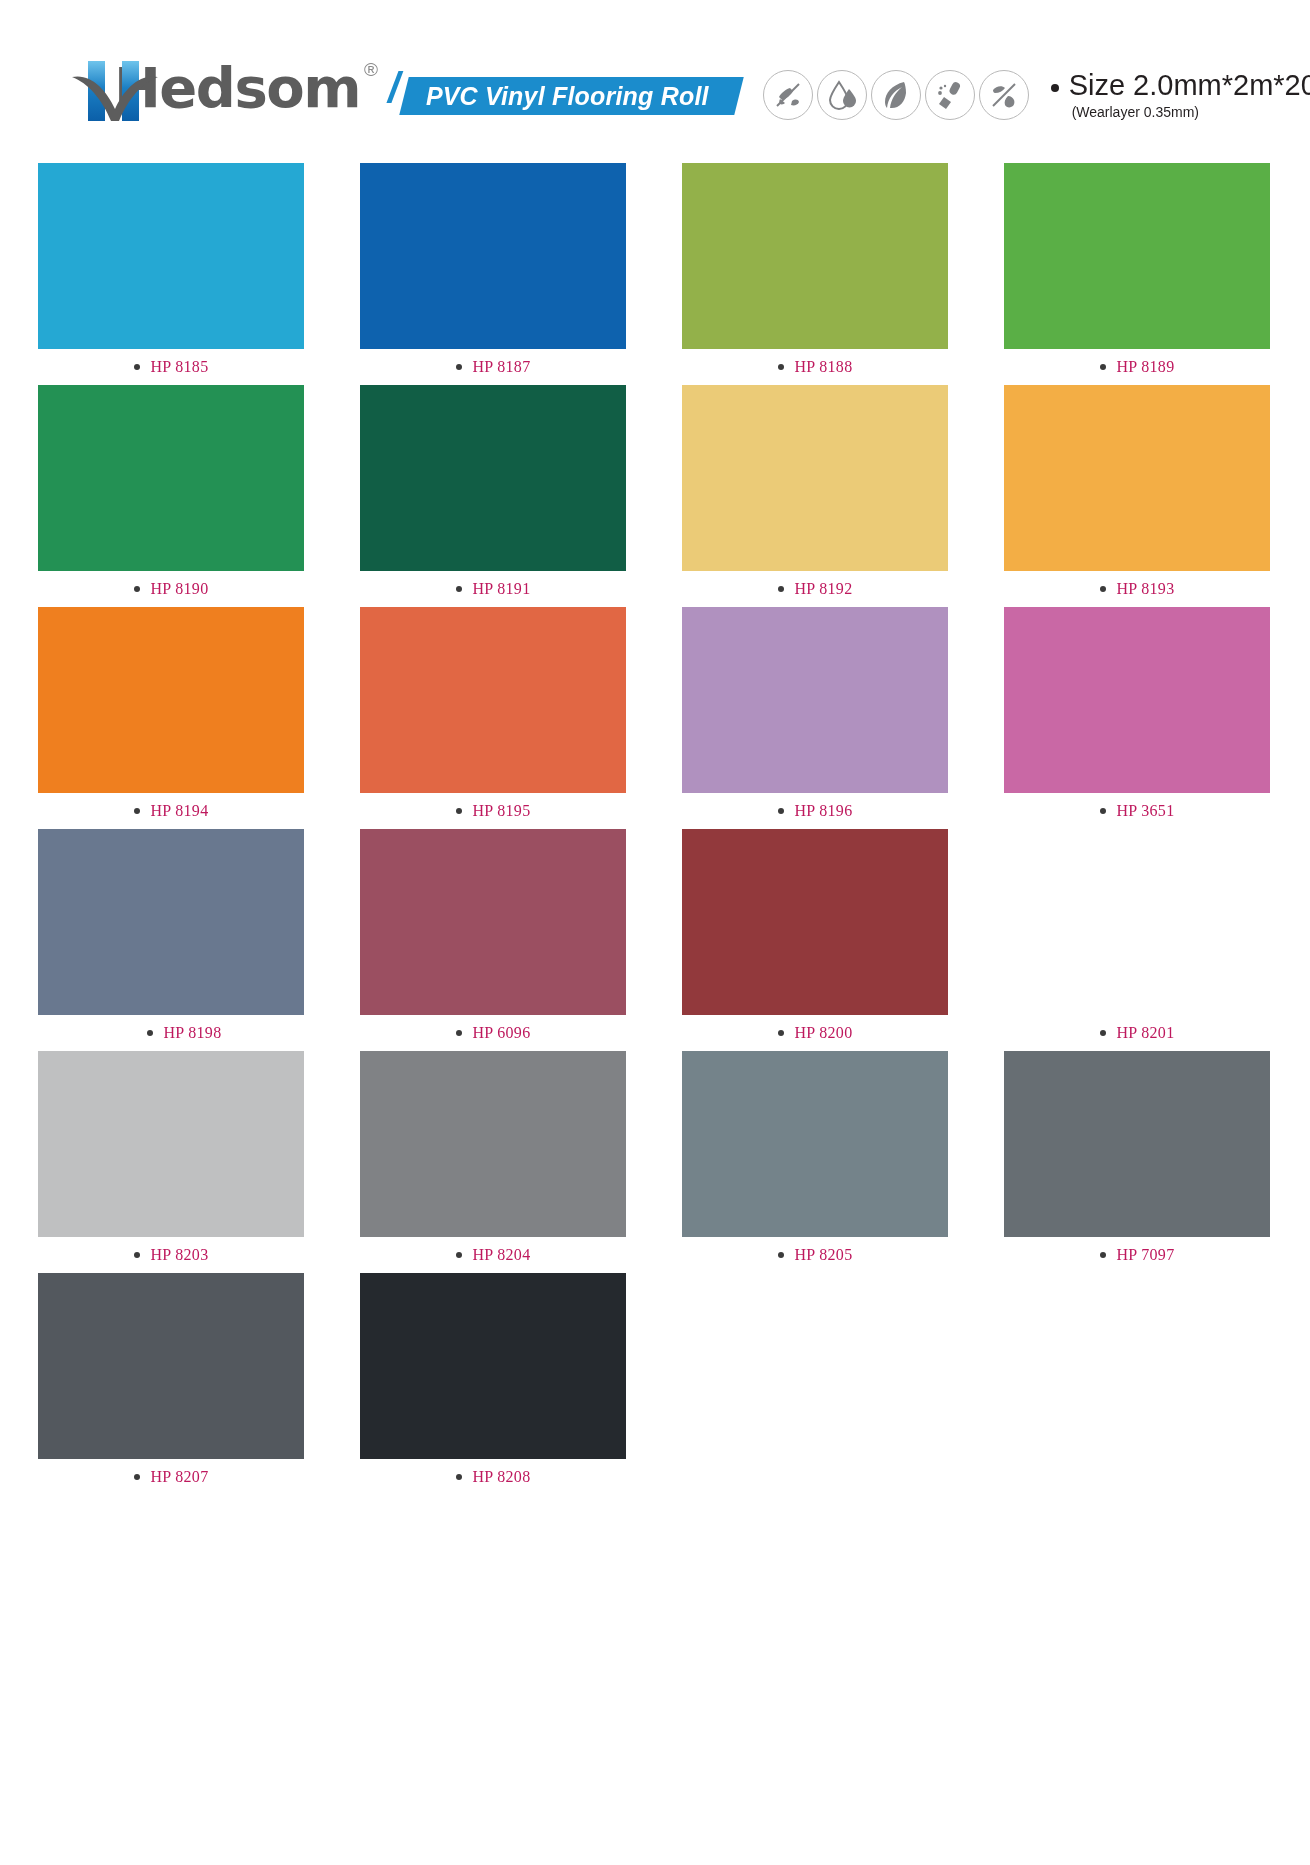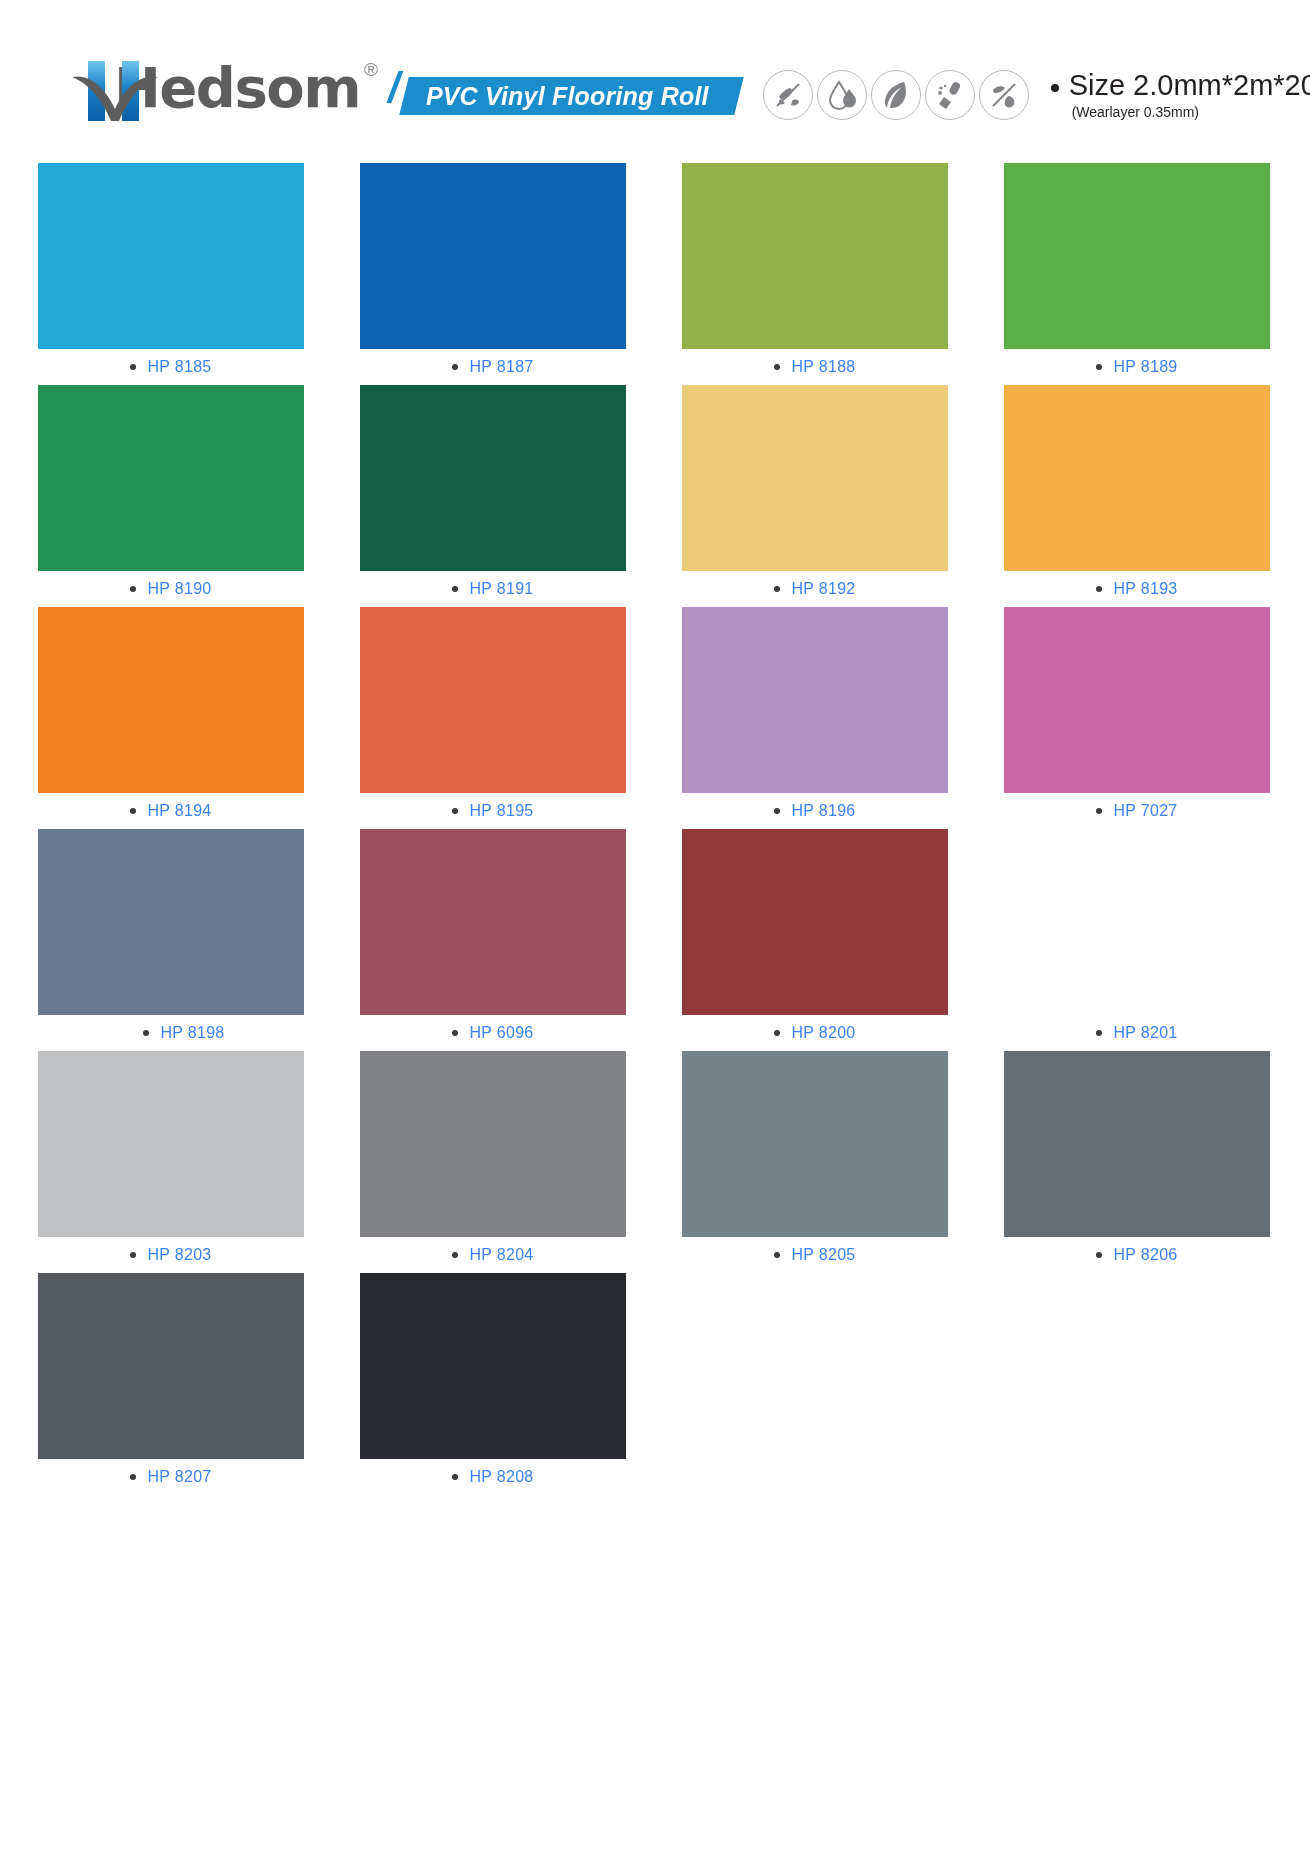--- a/index.html
+++ b/index.html
@@ -189,24 +189,24 @@
   }
   .label-dot {
     width: 6px;
     height: 6px;
     border-radius: 50%;
     background: #3b3b3b;
     flex: 0 0 auto;
   }
   .label-text {
     font-size: 16px;
-    color: #3b82f6;
+    color: #be185d;
     letter-spacing: 0.3px;
     white-space: nowrap;
-    font-family: Liberation Sans, sans-serif;
+    font-family: Liberation Serif, serif;
   }
   
   .cell.shift-right .label { padding-left: 26px; }
 </style>
 </head>
 <body>
 
 <div class="page">
 
   <div class="header">
@@ -363,21 +363,21 @@
         <div class="swatch" style="background: rgb(176, 145, 191);"></div>
         <div class="label">
           <span class="label-dot"></span>
           <span class="label-text">HP 8196</span>
         </div>
       </div>
       <div class="cell">
         <div class="swatch" style="background: rgb(201, 104, 165);"></div>
         <div class="label">
           <span class="label-dot"></span>
-          <span class="label-text">HP 7027</span>
+          <span class="label-text">HP 3651</span>
         </div>
       </div>
       <div class="cell shift-right">
         <div class="swatch" style="background: rgb(105, 120, 143);"></div>
         <div class="label">
           <span class="label-dot"></span>
           <span class="label-text">HP 8198</span>
         </div>
       </div>
       <div class="cell">
@@ -419,21 +419,21 @@
         <div class="swatch" style="background: rgb(116, 131, 138);"></div>
         <div class="label">
           <span class="label-dot"></span>
           <span class="label-text">HP 8205</span>
         </div>
       </div>
       <div class="cell">
         <div class="swatch" style="background: rgb(103, 110, 115);"></div>
         <div class="label">
           <span class="label-dot"></span>
-          <span class="label-text">HP 8206</span>
+          <span class="label-text">HP 7097</span>
         </div>
       </div>
       <div class="cell">
         <div class="swatch" style="background: rgb(83, 88, 94);"></div>
         <div class="label">
           <span class="label-dot"></span>
           <span class="label-text">HP 8207</span>
         </div>
       </div>
       <div class="cell">

